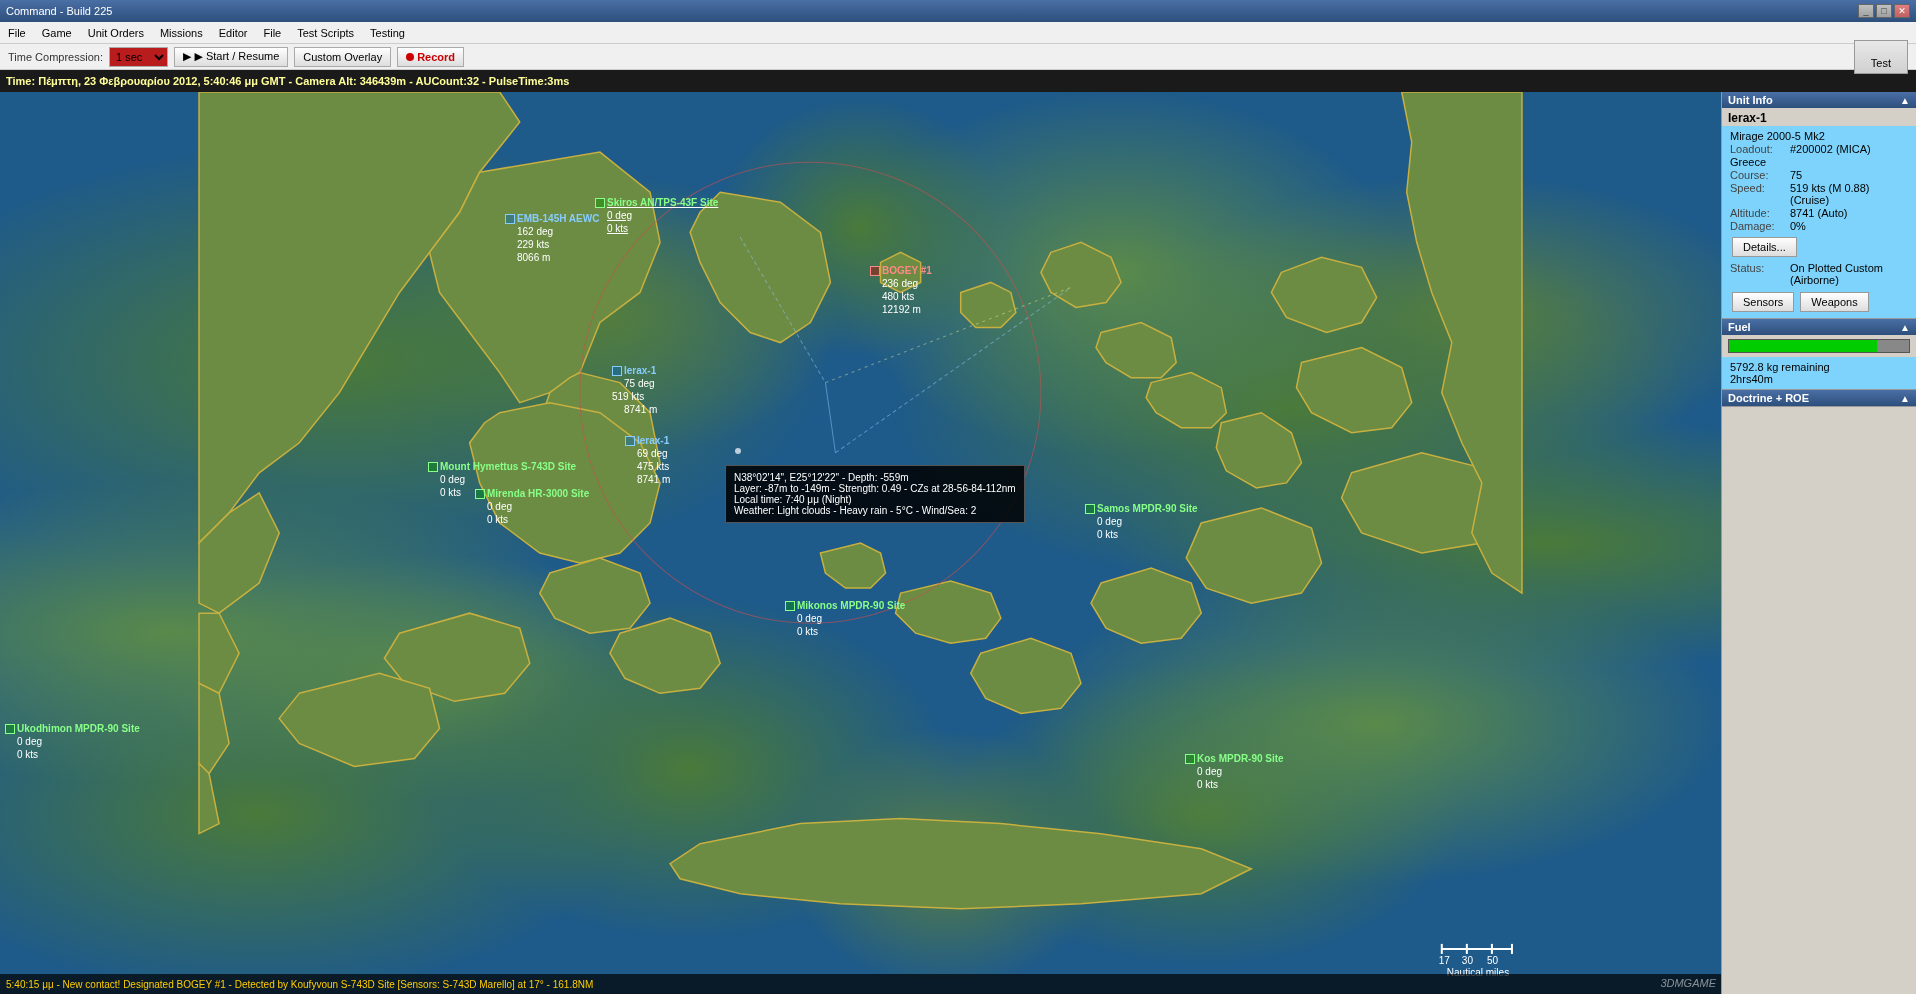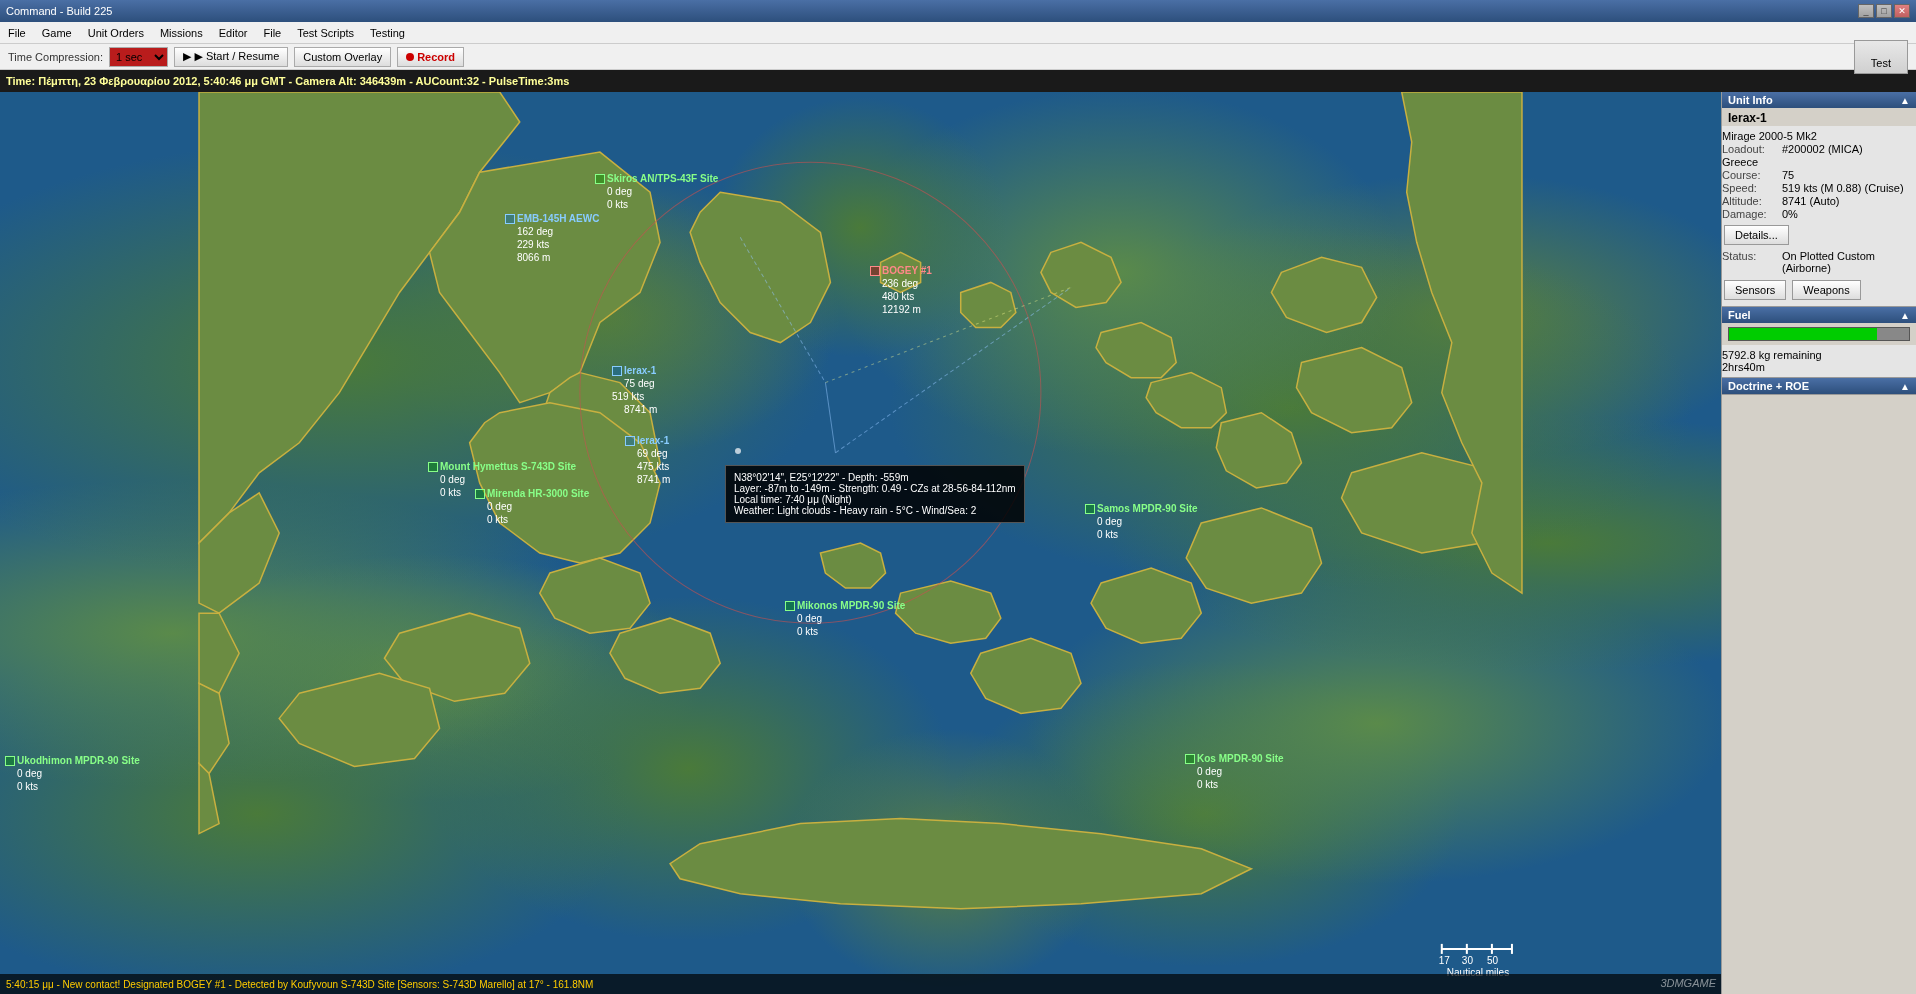--- a/index.html
+++ b/index.html
@@ -212,23 +212,23 @@
       color: white;
       font-size: 11px;
       font-weight: bold;
       padding: 2px 6px;
       display: flex;
       align-items: center;
       justify-content: space-between;
     }
 
     .panel-content {
-      padding: 4px 0;
-      font-size: 11px;
-      background: #e5e5e5;
+      padding: 4px 8px;
+      font-size: 11px;
+      background: #7dd3fc;
     }
 
     .panel-row {
       display: flex;
       margin-bottom: 1px;
     }
 
     .panel-label {
       color: #444;
       min-width: 60px;
@@ -398,21 +398,21 @@
       <line x1="1240" y1="850" x2="1240" y2="860" stroke="white" stroke-width="2"></line>
       <line x1="1265" y1="850" x2="1265" y2="860" stroke="white" stroke-width="2"></line>
       <line x1="1290" y1="850" x2="1290" y2="860" stroke="white" stroke-width="2"></line>
       <line x1="1310" y1="850" x2="1310" y2="860" stroke="white" stroke-width="2"></line>
       <text x="1237" y="870" fill="white" font-size="10">17</text>
       <text x="1260" y="870" fill="white" font-size="10">30</text>
       <text x="1285" y="870" fill="white" font-size="10">50</text>
       <text x="1245" y="882" fill="white" font-size="10">Nautical miles</text>
     </svg>
 
-    <div class="unit-label" style="left:595px;top:80px;">
+    <div class="unit-label" style="left:595px;top:104px;text-decoration:underline;">
       <span class="unit-box-green" style="border-color:#88ff88;background:rgba(0,150,0,0.4);"></span><span style="color:#88ff88;font-weight:bold;">Skiros AN/TPS-43F Site</span><br>
       <span style="margin-left:12px;">0 deg</span><br>
       <span style="margin-left:12px;">0 kts</span>
     </div>
 
     <div class="unit-label" style="left:505px;top:120px;">
       <span class="unit-box"></span><span style="color:#88ccff;font-weight:bold;">EMB-145H AEWC</span><br>
       <span style="margin-left:12px;">162 deg</span><br>
       <span style="margin-left:12px;">229 kts</span><br>
       <span style="margin-left:12px;">8066 m</span>
@@ -456,21 +456,21 @@
       <span style="margin-left:12px;">0 deg</span><br>
       <span style="margin-left:12px;">0 kts</span>
     </div>
 
     <div class="unit-label" style="left:785px;top:507px;">
       <span class="unit-box-green" style="border-color:#88ff88;background:rgba(0,150,0,0.4);"></span><span style="color:#88ff88;font-weight:bold;">Mikonos MPDR-90 Site</span><br>
       <span style="margin-left:12px;">0 deg</span><br>
       <span style="margin-left:12px;">0 kts</span>
     </div>
 
-    <div class="unit-label" style="left:5px;top:630px;margin-top:32px;">
+    <div class="unit-label" style="left:5px;top:630px;">
       <span class="unit-box-green" style="border-color:#88ff88;background:rgba(0,150,0,0.4);"></span><span style="color:#88ff88;font-weight:bold;">Ukodhimon MPDR-90 Site</span><br>
       <span style="margin-left:12px;">0 deg</span><br>
       <span style="margin-left:12px;">0 kts</span>
     </div>
 
     <div class="unit-label" style="left:1185px;top:660px;">
       <span class="unit-box-green" style="border-color:#88ff88;background:rgba(0,150,0,0.4);"></span><span style="color:#88ff88;font-weight:bold;">Kos MPDR-90 Site</span><br>
       <span style="margin-left:12px;">0 deg</span><br>
       <span style="margin-left:12px;">0 kts</span>
     </div>

